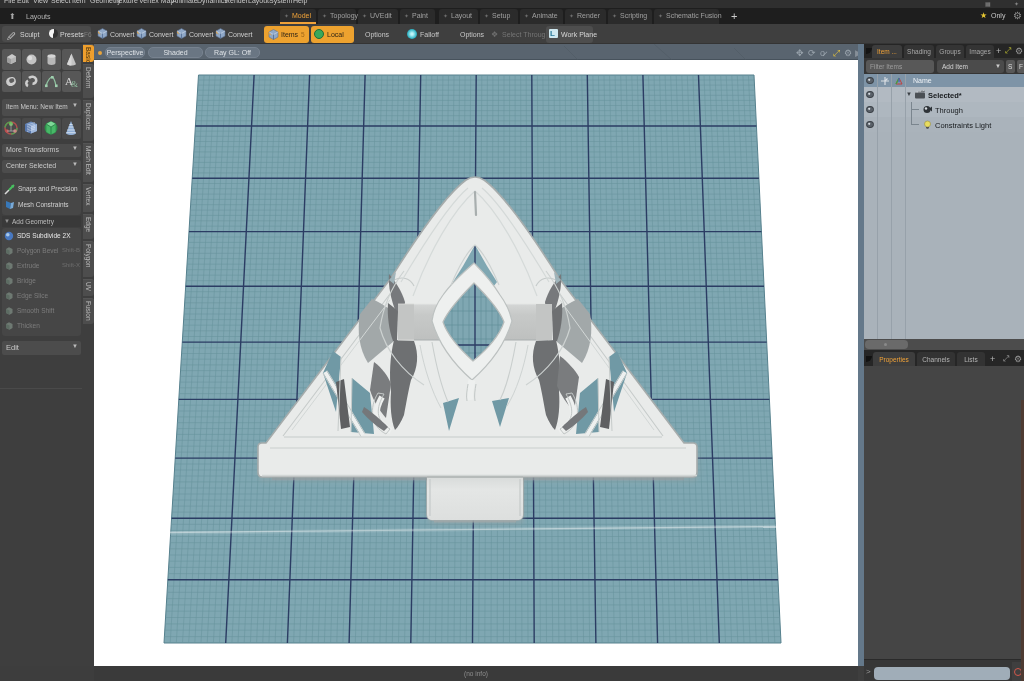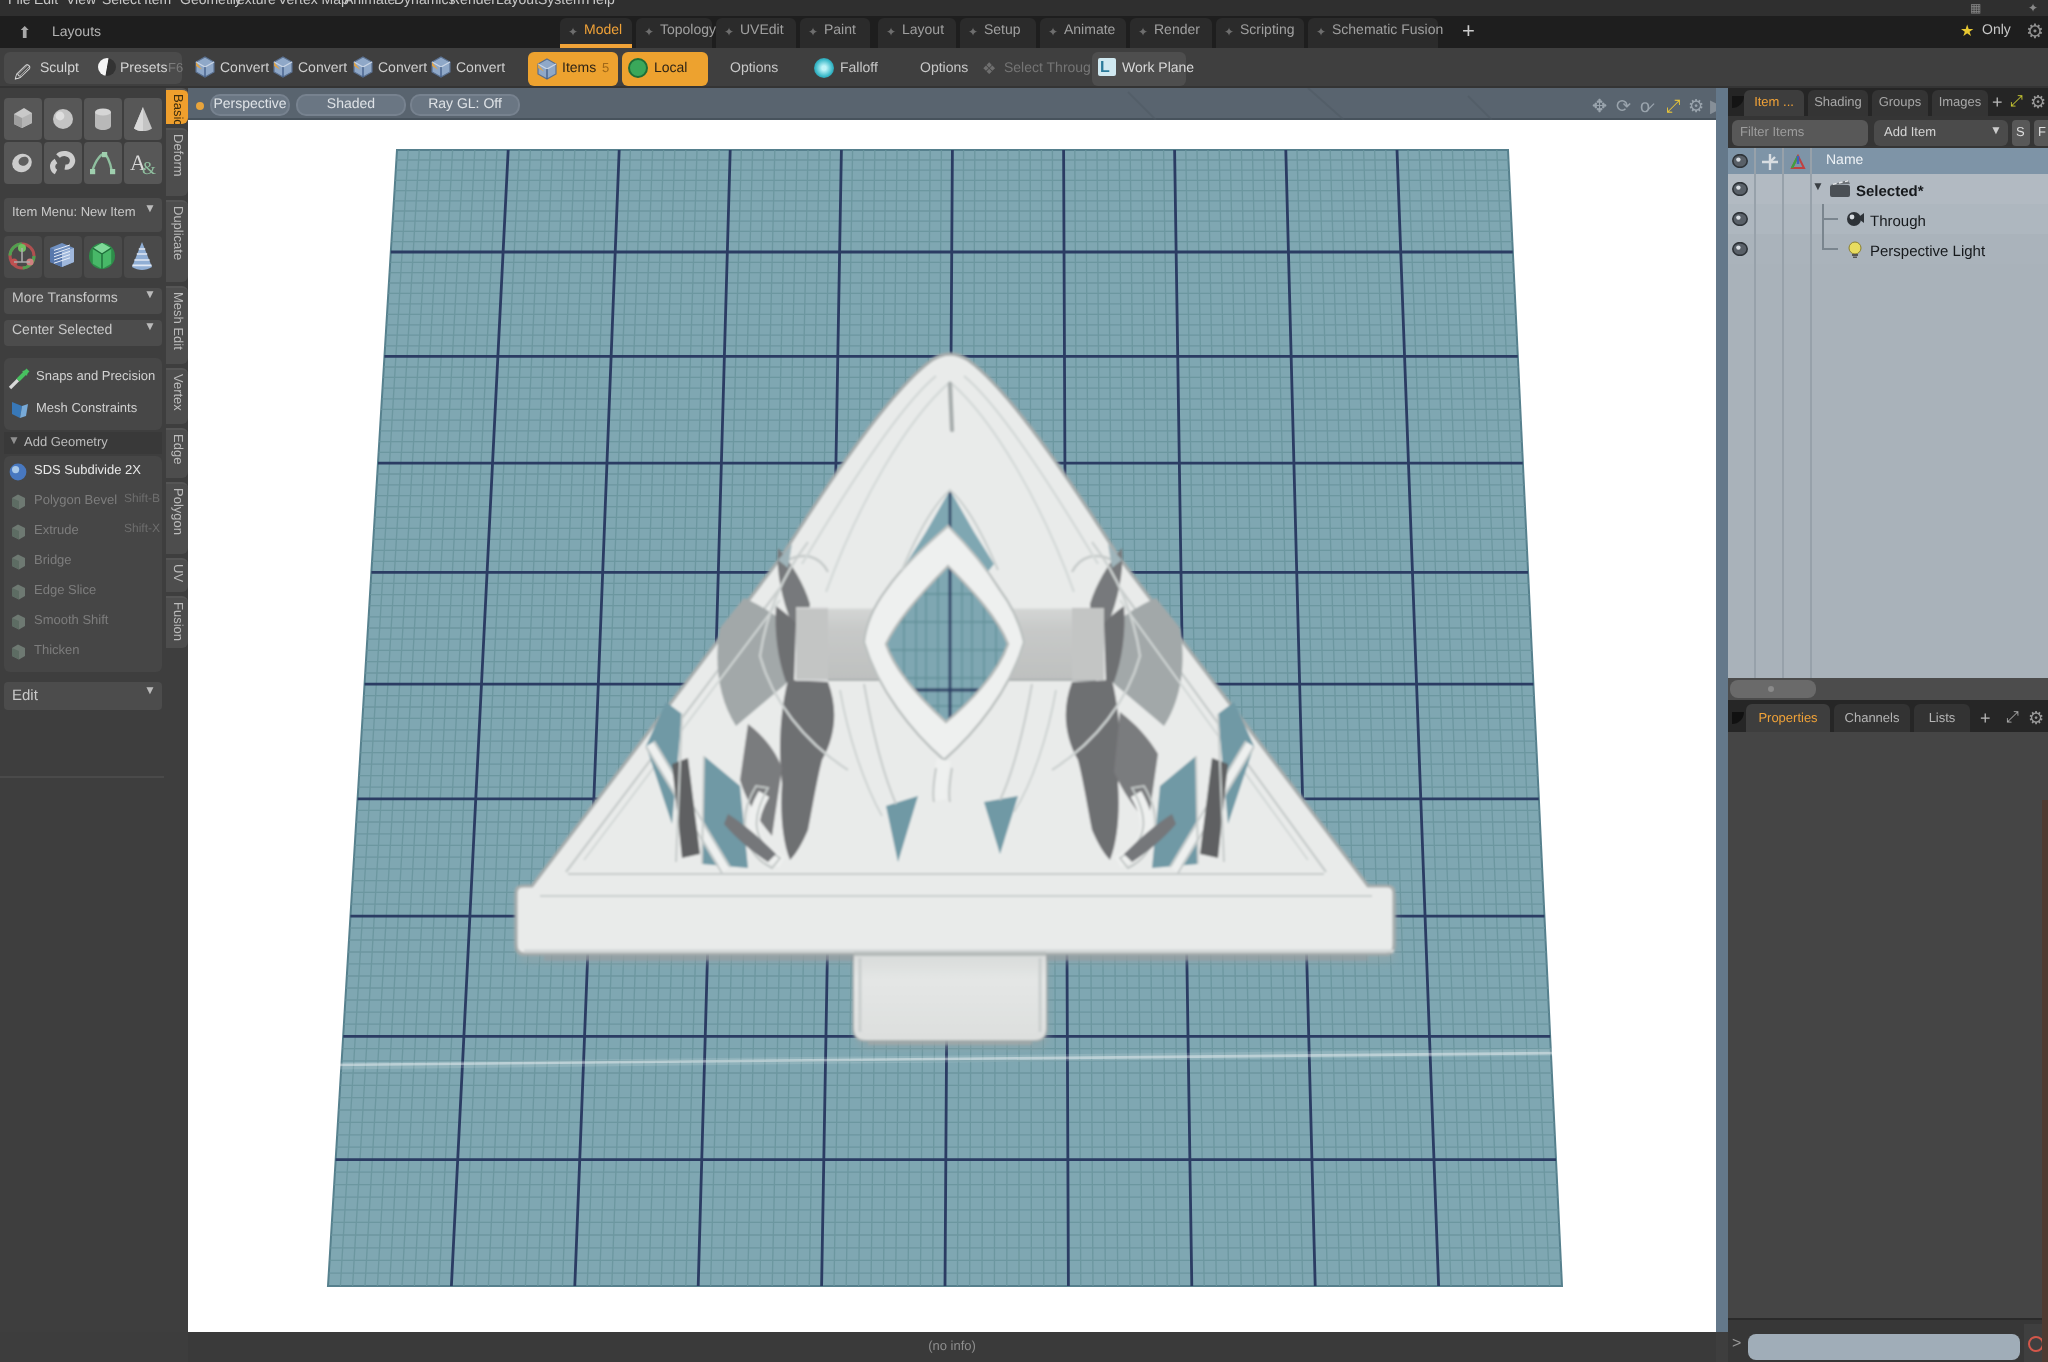--- a/index.html
+++ b/index.html
@@ -555,21 +555,21 @@
       <path d="M7 3l2-1.5v5L7 5z" fill="#2e3338"></path>
     </svg>
   </div>
 <div class="tx" style="left:935px;top:106px;font-size:7.5px;color:#16191c">Through</div>
 <div class="abs" style="left:923px;top:120px">
     <svg width="9" height="9" viewBox="0 0 9 9">
       <circle cx="4.5" cy="4" r="3" fill="#e8dc60" stroke="#8a8030" stroke-width=".5"></circle>
       <path d="M3 7.5h3M3.5 8.7h2" stroke="#555" stroke-width="1"></path>
     </svg>
   </div>
-<div class="tx" style="left:935px;top:121px;font-size:7.5px;color:#16191c">Perspective Light</div>
+<div class="tx" style="left:935px;top:121px;font-size:7.5px;color:#16191c">Constraints Light</div>
 <div class="abs" style="left:864px;top:339px;width:160px;height:11px;background:#4c4c4c"></div>
 <div class="abs" style="left:865px;top:340px;width:43px;height:9px;background:#6a6a6a;border-radius:4px"></div>
 <div class="abs" style="left:884px;top:343px;width:3px;height:3px;background:#8a8a8a;border-radius:50%"></div>
 <div class="abs" style="left:864px;top:350px;width:160px;height:16px;background:#262626"></div>
 <div class="abs" style="left:866px;top:356px;width:6px;height:6px;background:#111;border-radius:0 0 6px 0"></div>
 <div class="abs" style="left:873px;top:352px;width:42px;height:14px;background:#3e3e3e;border-radius:3px 3px 0 0"></div>
 <div class="tx" style="left:873px;top:356px;width:42px;text-align:center;font-size:6.5px;color:#f0a238">Properties</div>
 <div class="abs" style="left:917px;top:352px;width:38px;height:14px;background:#333;border-radius:3px 3px 0 0"></div>
 <div class="tx" style="left:917px;top:356px;width:38px;text-align:center;font-size:6.5px;color:#b5b5b5">Channels</div>
 <div class="abs" style="left:957px;top:352px;width:28px;height:14px;background:#333;border-radius:3px 3px 0 0"></div>

